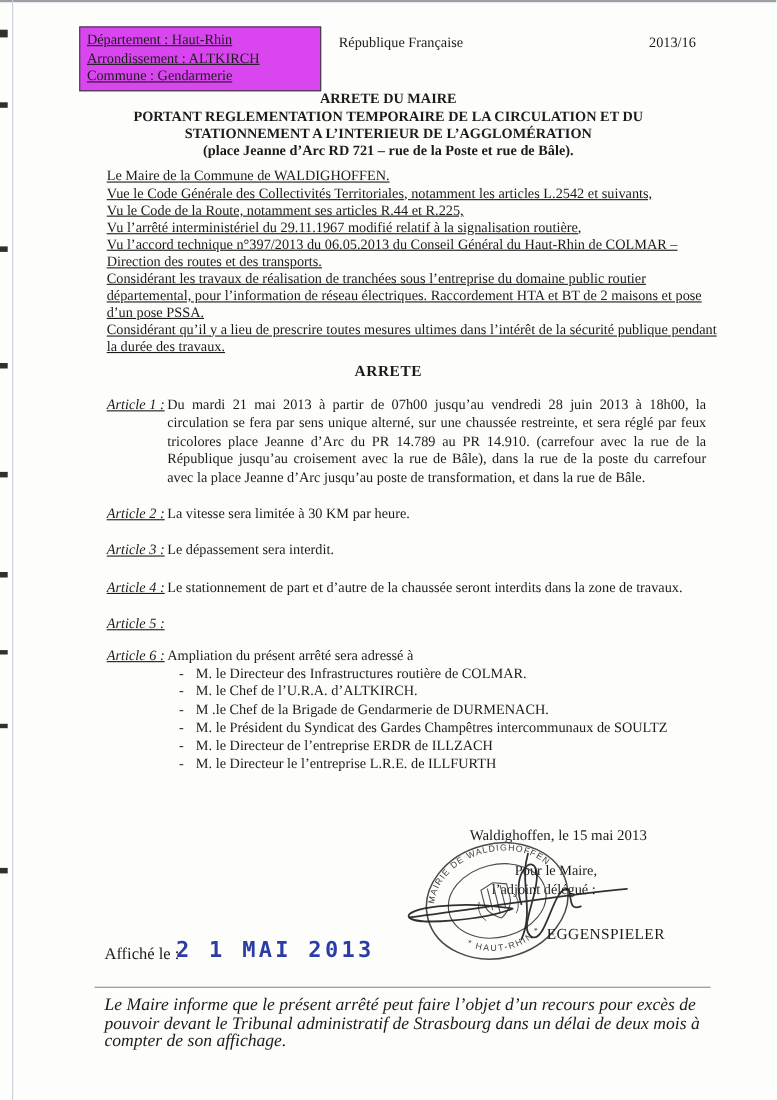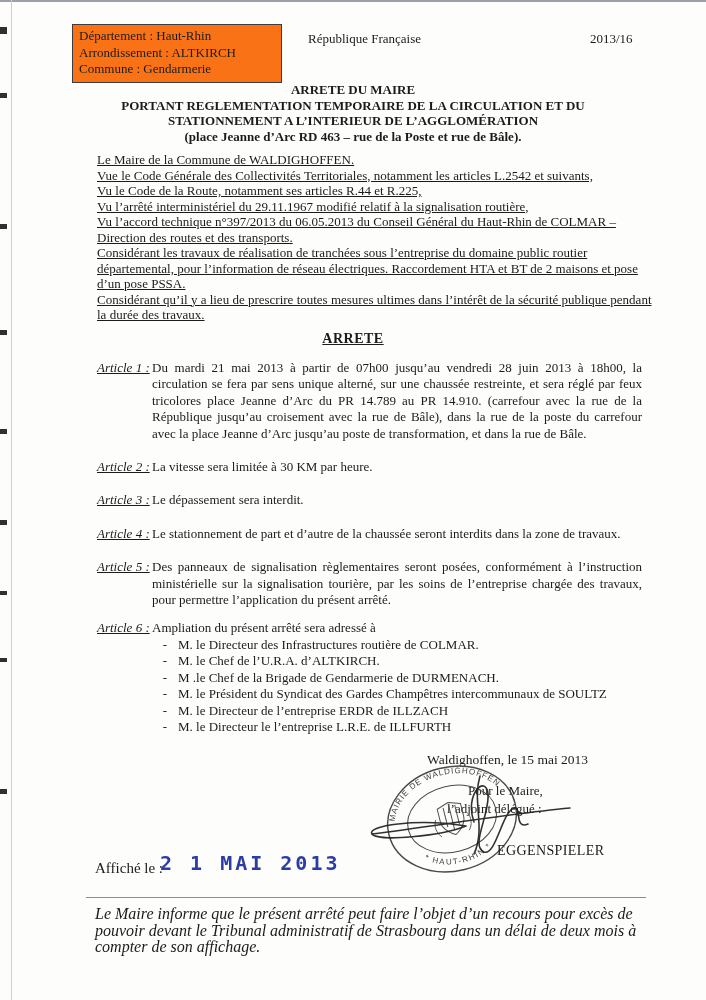--- a/index.html
+++ b/index.html
@@ -9,32 +9,32 @@
     font-family:"Liberation Serif", serif;font-size:13px;
     --stamp-blue:#2b3da5;
   }
   
   .edge-top{position:absolute;left:0;top:0;width:706px;height:2px;background:#9aa0a6;}
   .edge-vline{position:absolute;left:11px;top:0;width:1px;height:1000px;background:#c9cfd8;}
   .mark{position:absolute;left:0;width:7px;background:#30302e;}
   
   .hdr-box{
     position:absolute;left:72px;top:24px;width:196px;
-    border:1.5px solid #3c3c3c;padding:3px 6px 4px 6px;line-height:16.5px;background:#f97316;
+    border:1.5px solid #3c3c3c;padding:3px 16px 4px 6px;line-height:16.5px;background:#d946ef;text-decoration:underline;
   }
   .republic{position:absolute;left:308px;top:31px;}
   .refnum{position:absolute;left:590px;top:31px;}
   
   .title{position:absolute;left:60px;top:82px;width:586px;text-align:center;font-weight:bold;line-height:15.6px;}
   
   .preamble{position:absolute;left:97px;top:152px;width:562px;line-height:15.5px;text-decoration:underline;}
   .preamble p{margin:0;}
   
   .section-heading{position:absolute;left:0;top:331px;width:706px;text-align:center;font-weight:bold;font-size:14px;letter-spacing:.5px;}
-  .section-heading span{text-decoration:underline;}
+  .section-heading span{}
   
   .articles{position:absolute;left:97px;top:360px;width:545px;line-height:16.4px;}
   .article{display:flex;margin-bottom:17px;}
   .article:nth-child(5){margin-bottom:12px;}
   .alabel{flex:0 0 55px;font-style:italic;text-decoration:underline;white-space:nowrap;}
   .atext{flex:1;}
   .just{text-align:justify;}
   .li{display:flex;}
   .li .dash{flex:0 0 26px;text-align:center;}
   
@@ -77,21 +77,21 @@
     <div>Arrondissement : ALTKIRCH</div>
     <div>Commune : Gendarmerie</div>
   </div>
   <div class="republic">République Française</div>
   <div class="refnum">2013/16</div>
 
   <div class="title">
     <div>ARRETE DU MAIRE</div>
     <div>PORTANT REGLEMENTATION TEMPORAIRE DE LA CIRCULATION ET DU</div>
     <div>STATIONNEMENT A L’INTERIEUR DE L’AGGLOMÉRATION</div>
-    <div>(place Jeanne d’Arc RD 463 – rue de la Poste et rue de Bâle).</div>
+    <div>(place Jeanne d’Arc RD 721 – rue de la Poste et rue de Bâle).</div>
   </div>
 
   <div class="preamble">
     <p>Le Maire de la Commune de WALDIGHOFFEN.</p>
     <p>Vue le Code Générale des Collectivités Territoriales, notamment les articles L.2542 et suivants,</p>
     <p>Vu le Code de la Route, notamment ses articles R.44 et R.225,</p>
     <p>Vu l’arrêté interministériel du 29.11.1967 modifié relatif à la signalisation routière,</p>
     <p>Vu l’accord technique n°397/2013 du 06.05.2013 du Conseil Général du Haut-Rhin de COLMAR – Direction des routes et des transports.</p>
     <p>Considérant les travaux de réalisation de tranchées sous l’entreprise du domaine public routier départemental, pour l’information de réseau électriques. Raccordement HTA et BT de 2 maisons et pose d’un pose PSSA.</p>
     <p>Considérant qu’il y a lieu de prescrire toutes mesures ultimes dans l’intérêt de la sécurité publique pendant la durée des travaux.</p>
@@ -113,21 +113,20 @@
     <div class="article">
       <span class="alabel">Article 3 :</span>
       <div class="atext">Le dépassement sera interdit.</div>
     </div>
     <div class="article">
       <span class="alabel">Article 4 :</span>
       <div class="atext">Le stationnement de part et d’autre de la chaussée seront interdits dans la zone de travaux.</div>
     </div>
     <div class="article">
       <span class="alabel">Article 5 :</span>
-      <div class="atext just">Des panneaux de signalisation règlementaires seront posées, conformément à l’instruction ministérielle sur la signalisation tourière, par les soins de l’entreprise chargée des travaux, pour permettre l’application du présent arrêté.</div>
     </div>
     <div class="article">
       <span class="alabel">Article 6 :</span>
       <div class="atext">
         <div>Ampliation du présent arrêté sera adressé à</div>
         <div class="li">
           <span class="dash">-</span>
           <span>M. le Directeur des Infrastructures routière de COLMAR.</span>
         </div>
         <div class="li">

